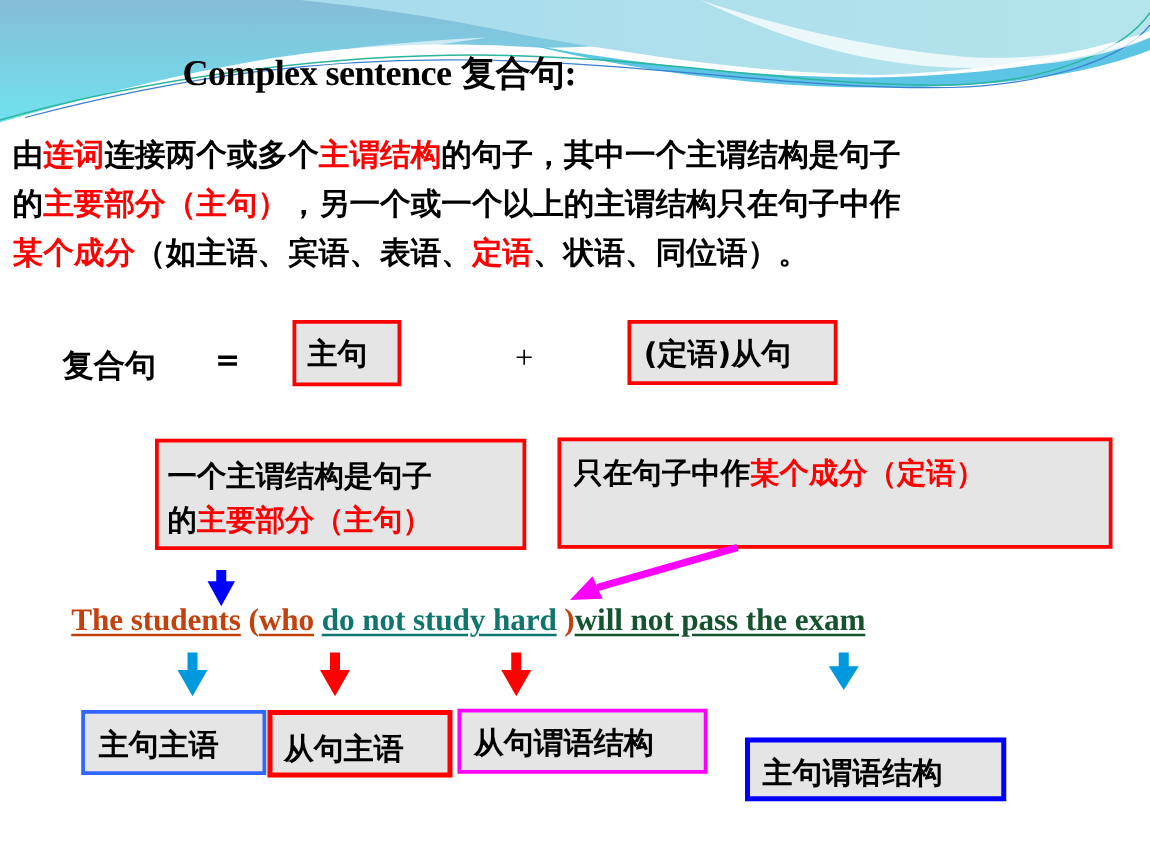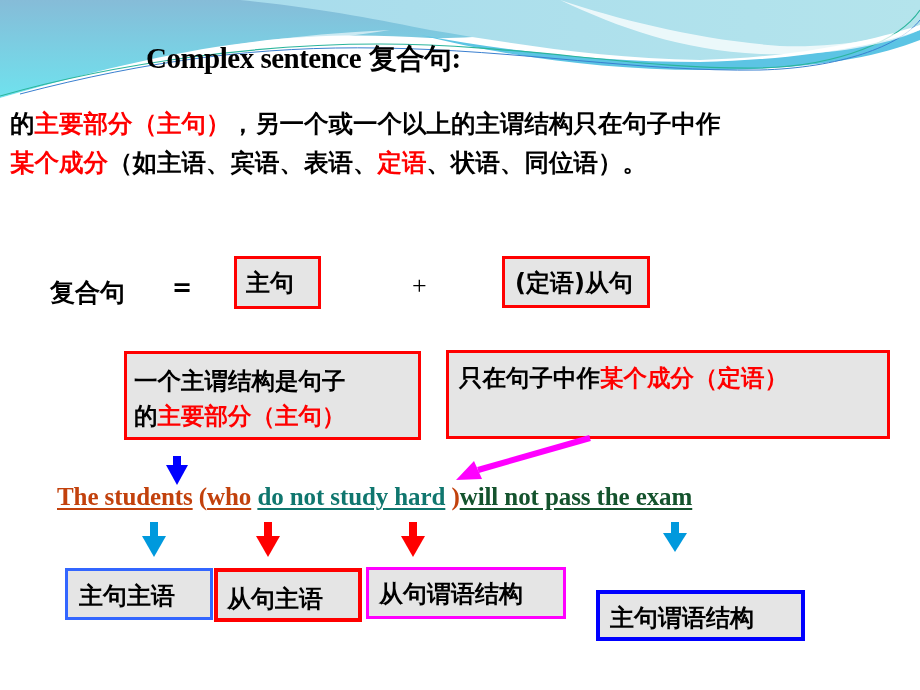--- a/index.html
+++ b/index.html
@@ -25,21 +25,21 @@
   .cn-b { font-family: "DejaVu Sans", sans-serif; font-weight: bold; color: #000; }
   .eq-label { left: 50px; top: 276px; font-size: 25px; }
   .eq-sign { left: 172px; top: 274px; font-size: 24px; }
   .plus { left: 412px; top: 271px; font-family: "Liberation Serif", serif; font-size: 26px; font-weight: normal; }
   .box {
     position: absolute; z-index: 1; box-sizing: border-box;
     font-family: "DejaVu Sans", sans-serif; font-weight: bold; color: #000;
     background: #e5e5e5;
   }
   .box-main { left: 234px; top: 256px; width: 87px; height: 53px; border: 3px solid #ff0000; font-size: 24px; padding: 8px 0 0 9px; }
-  .box-clause { left: 502px; top: 256px; width: 148px; height: 52px; border: 3px solid #ff0000; font-size: 24px; padding: 8px 0 0 10px; }
+  .box-clause { left: 502px; top: 256px; width: 168px; height: 52px; border: 3px solid #ff0000; font-size: 24px; padding: 8px 0 0 10px; }
   .box-desc1 { left: 124px; top: 351px; width: 297px; height: 89px; border: 3px solid #ff0000; font-size: 23.5px; line-height: 35px; padding: 10px 0 0 7px; }
   .box-desc2 { left: 446px; top: 350px; width: 444px; height: 89px; border: 3px solid #ff0000; font-size: 23.5px; line-height: 35px; padding: 8px 0 0 10px; }
   .sentence {
     left: 57px; top: 483px; font-family: "Liberation Serif", serif; font-weight: bold;
     font-size: 25px; white-space: nowrap; letter-spacing: -0.1px;
   }
   .sentence .u { text-decoration: underline; text-decoration-thickness: 2px; text-underline-offset: 3px; }
   .c-red { color: #c2410c; }
   .c-mag { color: #0f766e; }
   .c-blue { color: #14532d; }
@@ -70,20 +70,23 @@
   <path d="M0,96 C120,62 260,44 380,44 C520,44 640,70 760,68 C840,66 900,40 920,10" fill="none" stroke="#2bb59c" stroke-width="1.2"></path>
   <path d="M20,94 C150,60 260,46 380,48 C520,50 640,72 760,70 C840,68 900,46 920,20" fill="none" stroke="#3a7fd0" stroke-width="1"></path>
   <path d="M560,0 C620,20 700,40 780,46 C840,48 890,38 920,25 L920,30 C880,48 820,56 760,54 C680,50 620,28 560,0 Z" fill="#ffffff" opacity="0.75"></path>
 </svg>
 
 <div class="abs title">
   <span>Complex sentence</span><span class="cn">复合句</span><span>:</span>
 </div>
 
 <div class="abs para">
+  <div>
+    <span>由</span><span class="red">连词</span><span>连接两个或多个</span><span class="red">主谓结构</span><span>的句子，其中一个主谓结构是句子</span>
+  </div>
   <div>
     <span>的</span><span class="red">主要部分（主句）</span><span>，另一个或一个以上的主谓结构只在句子中作</span>
   </div>
   <div>
     <span class="red">某个成分</span><span>（如主语、宾语、表语、</span><span class="red">定语</span><span>、状语、同位语）。</span>
   </div>
 </div>
 
 <div class="abs cn-b eq-label">复合句</div>
 <div class="abs cn-b eq-sign">=</div>

